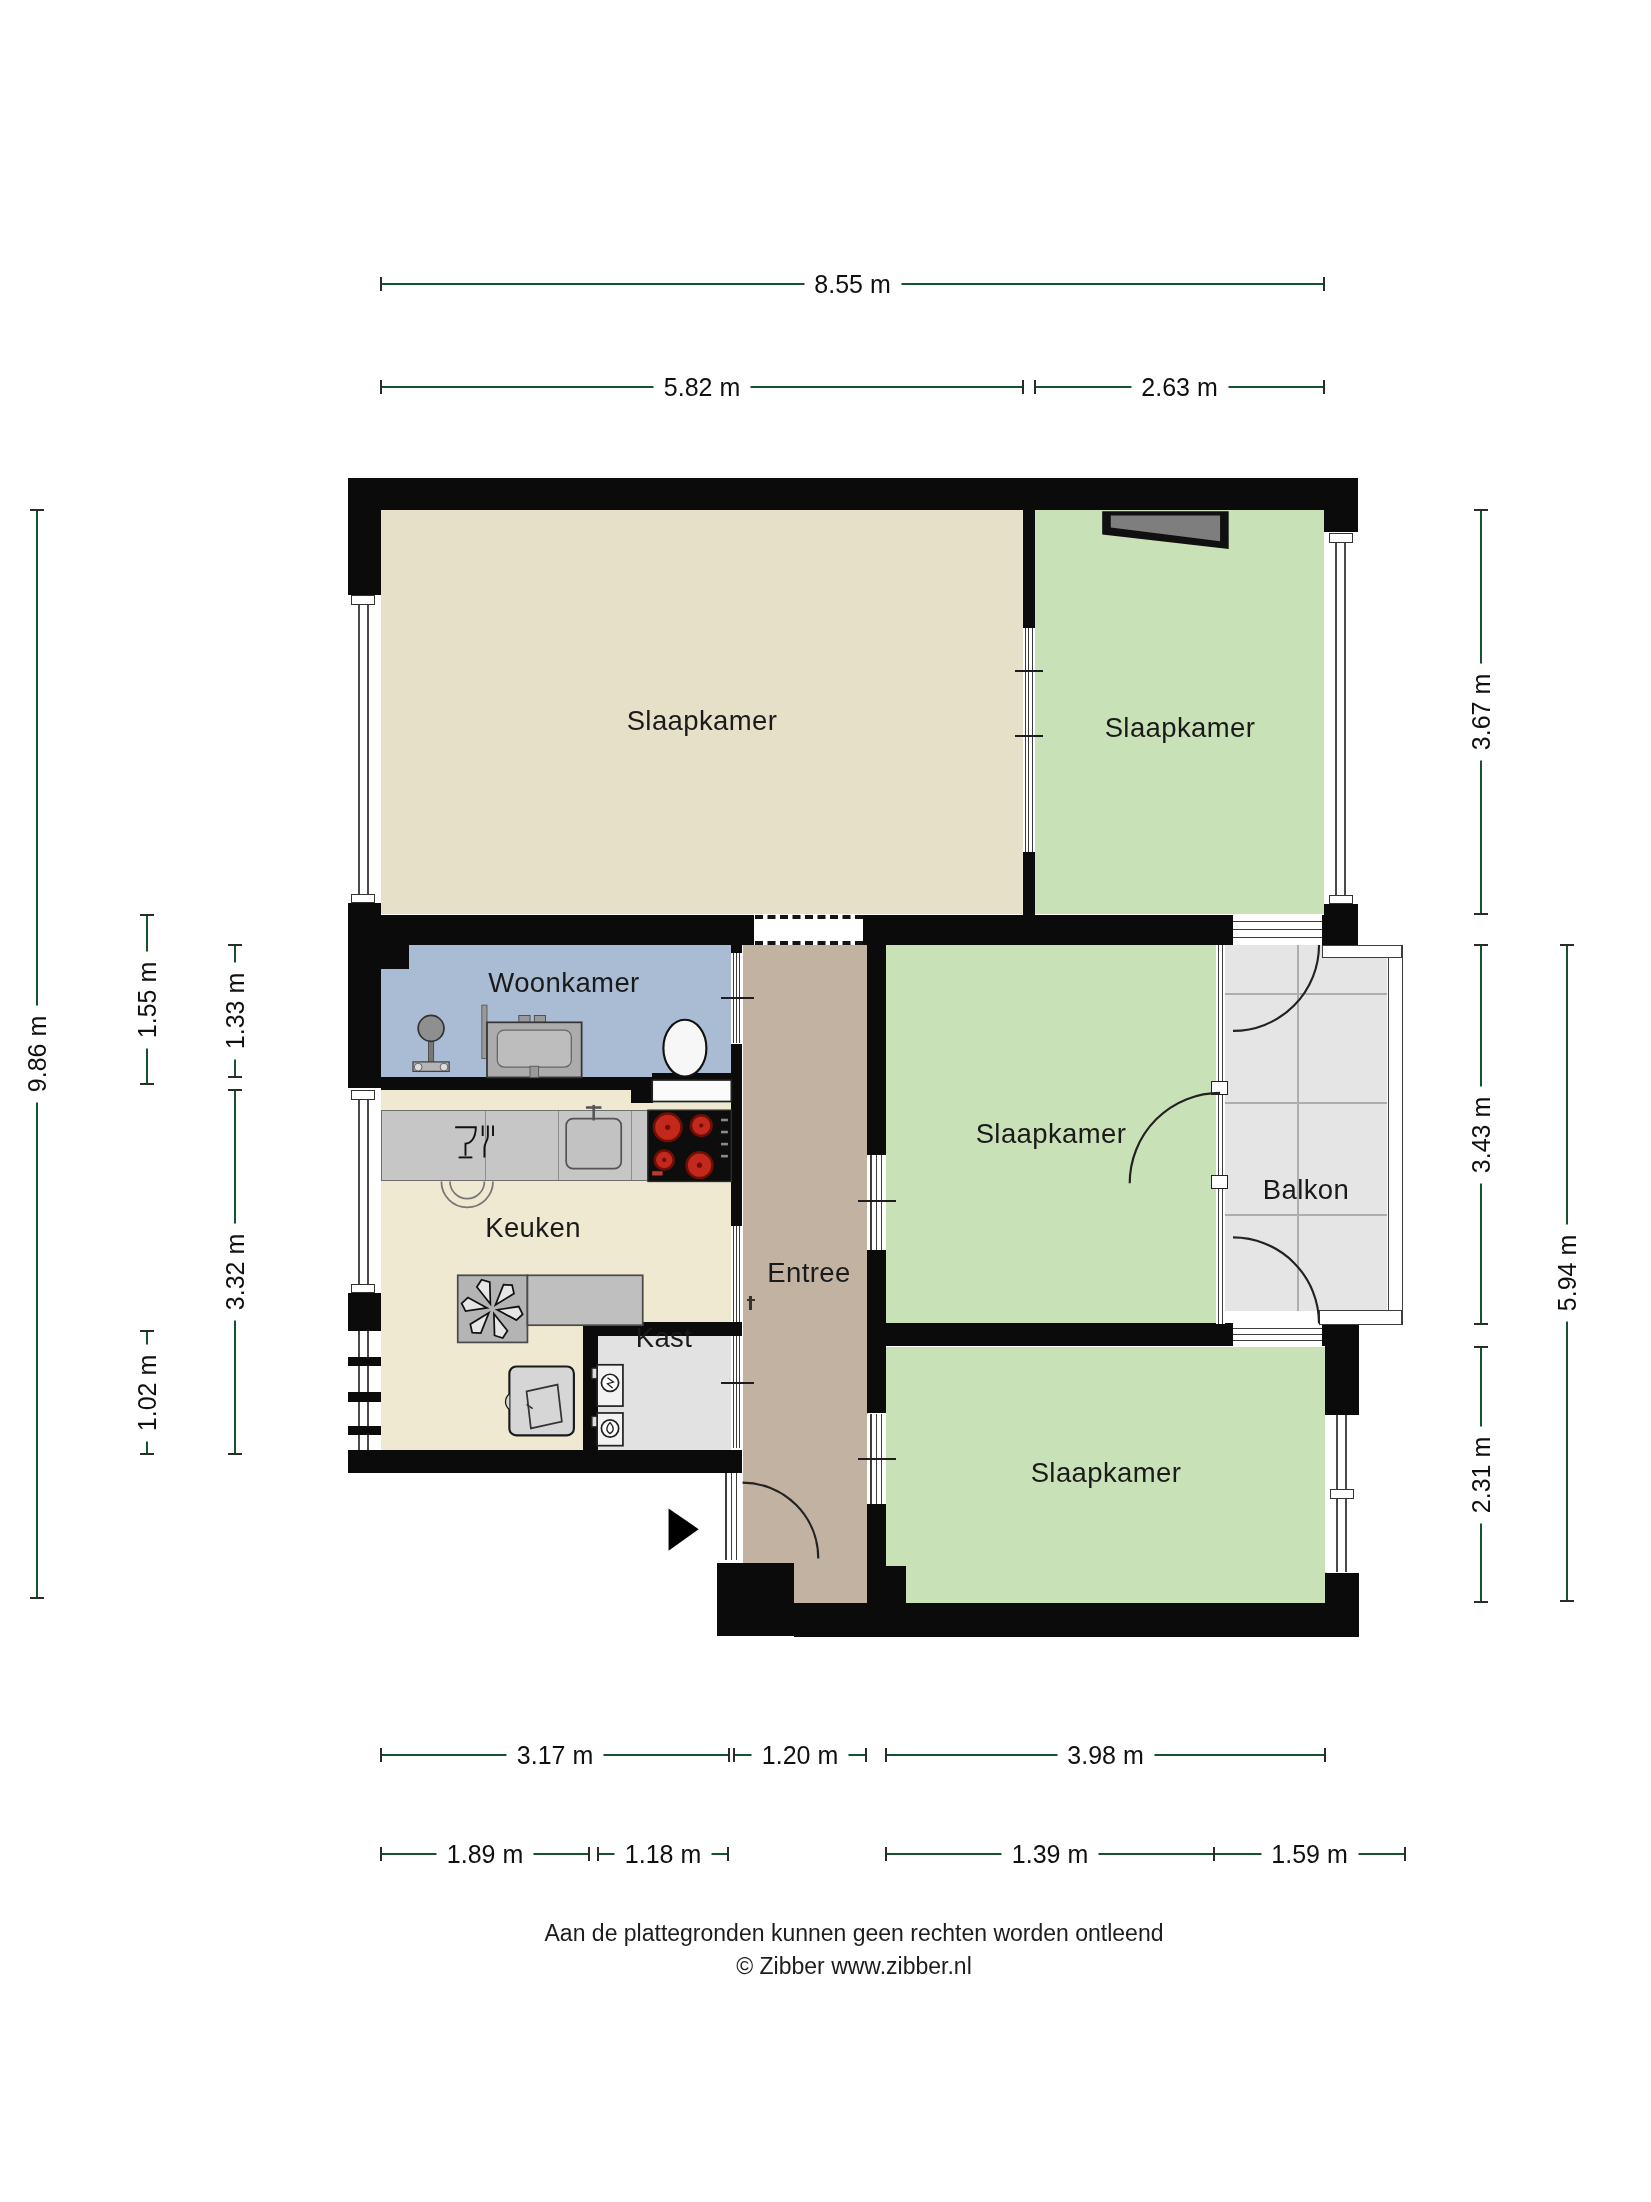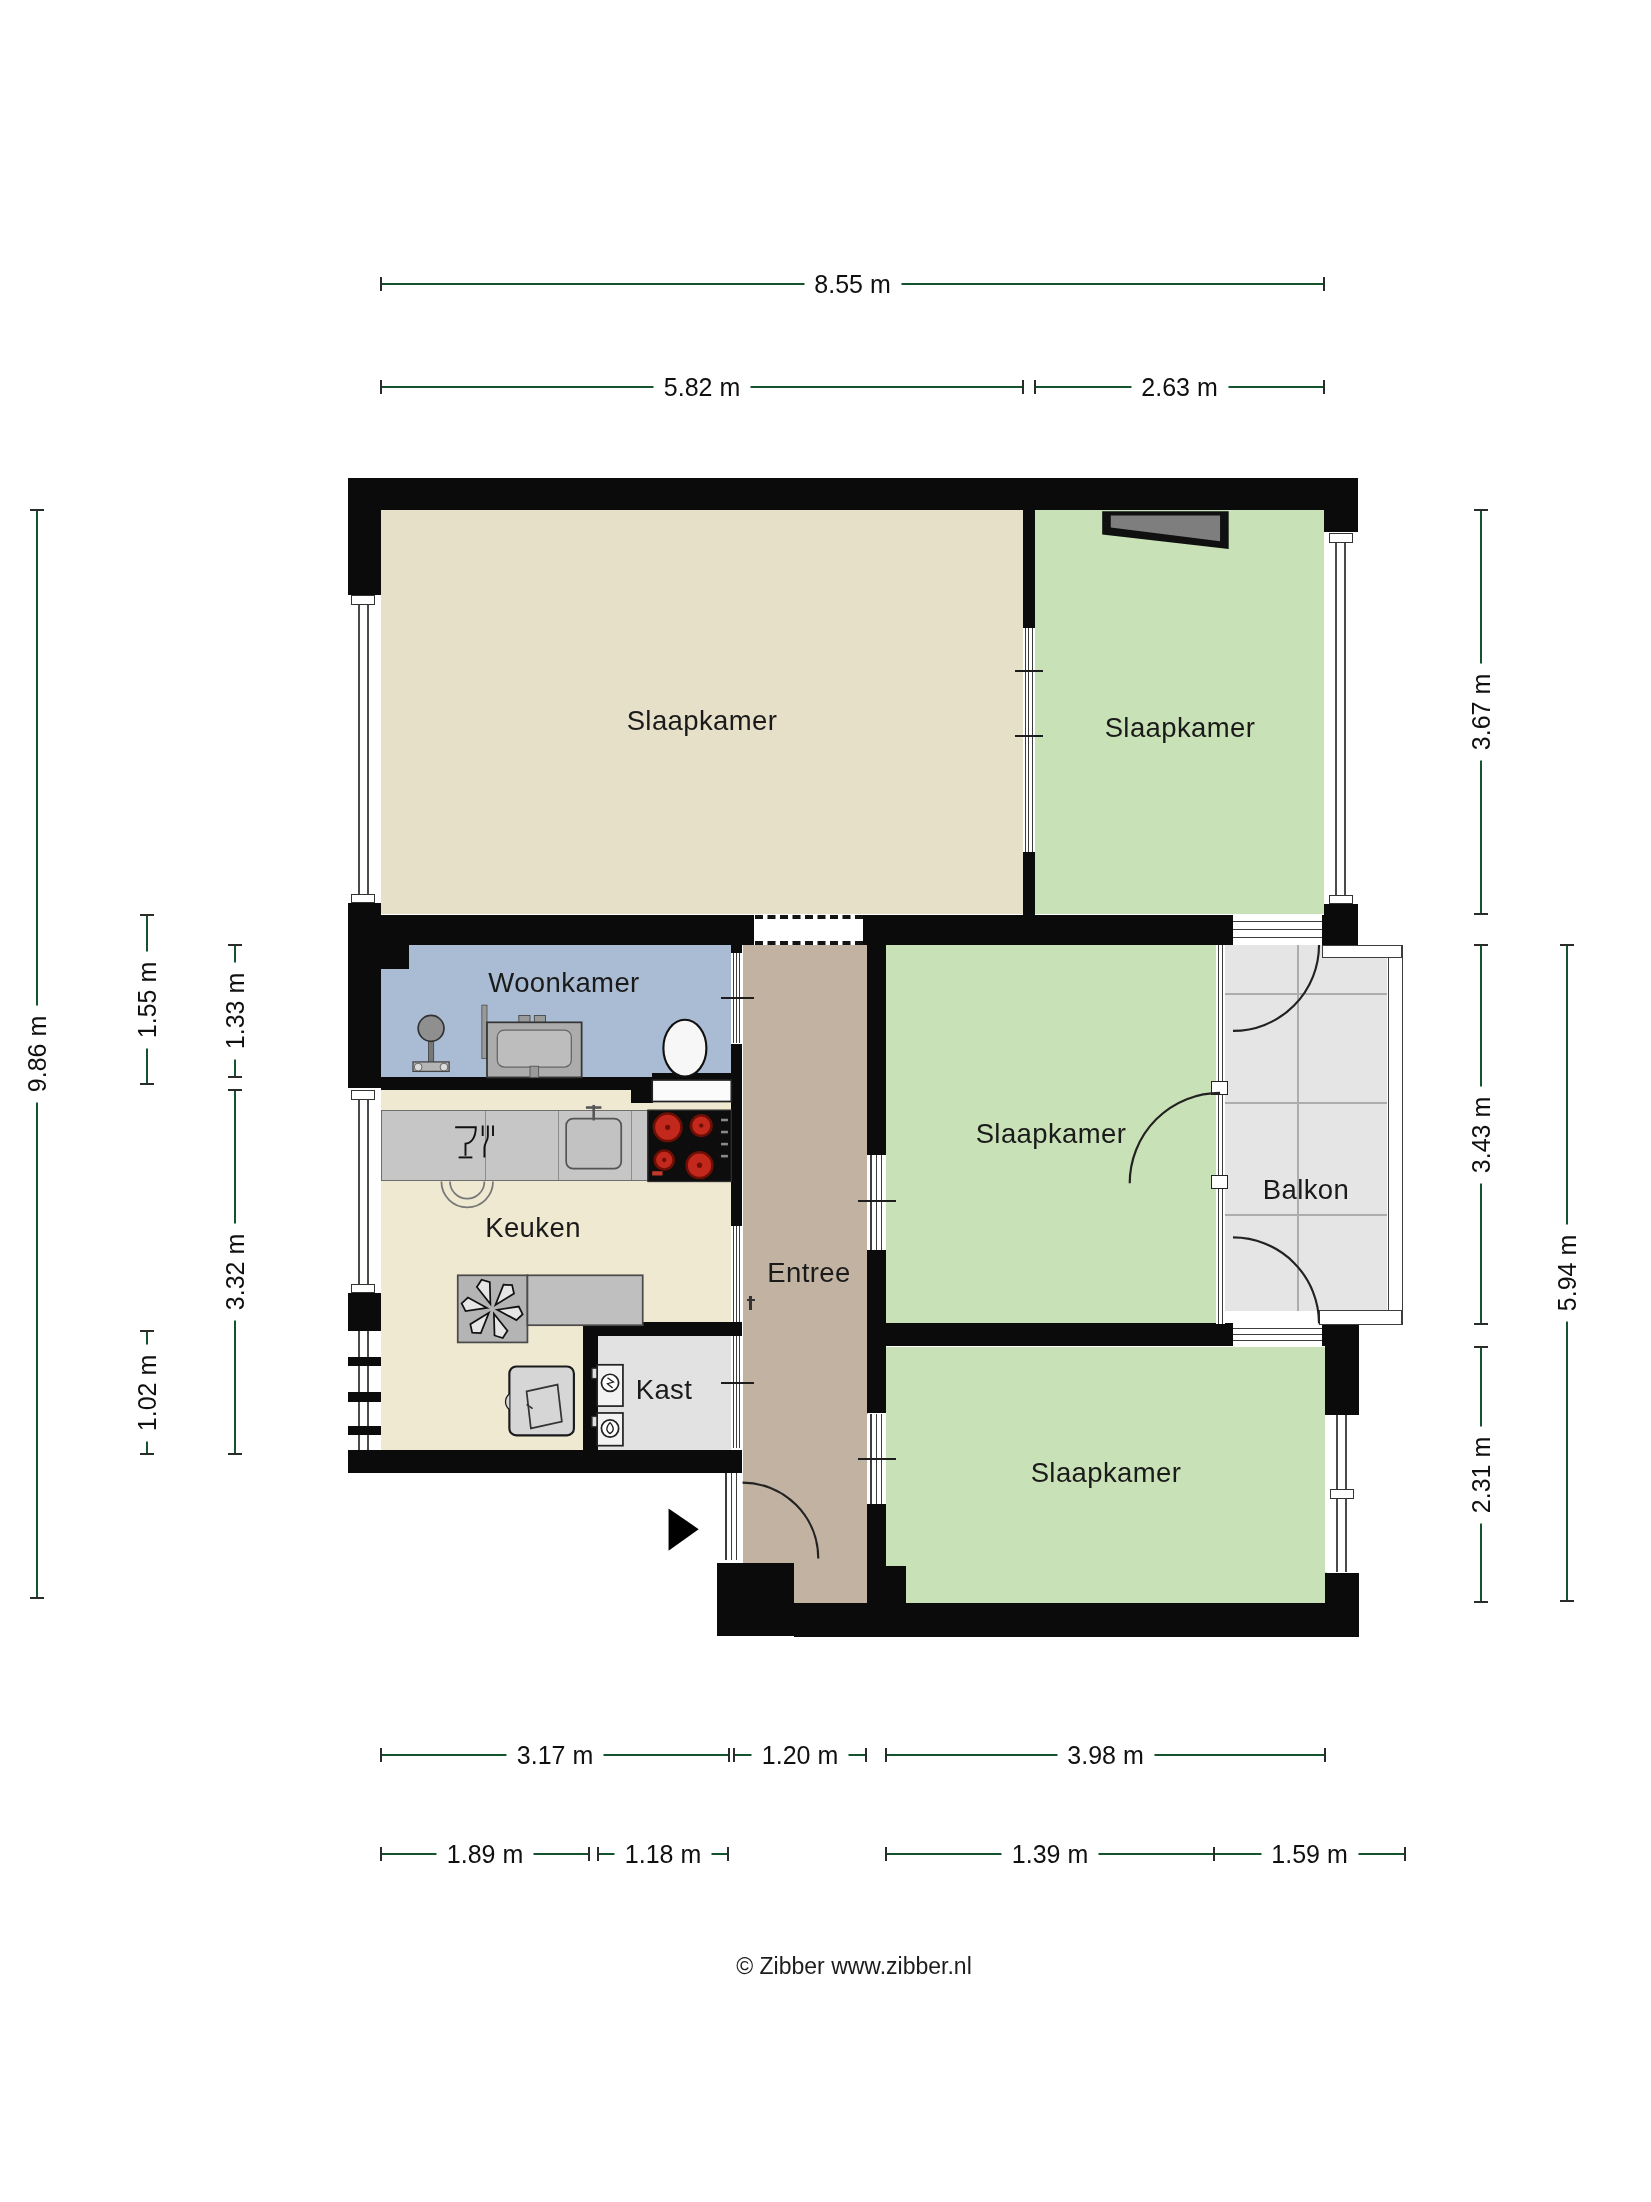--- a/index.html
+++ b/index.html
@@ -318,21 +318,21 @@
       <circle cx="709" cy="1660" r="10" fill="#fff" stroke="#222" stroke-width="2"></circle>
       <path d="M 709,1653 c 5,6 5,10 0,13 c -5,-3 -5,-7 0,-13" fill="none" stroke="#222" stroke-width="1.5"></path>
     </g>
   </svg>
 
   <div class="rlabel" style="left:702px;top:721px;">Slaapkamer</div>
   <div class="rlabel" style="left:1180px;top:728px;">Slaapkamer</div>
   <div class="rlabel" style="left:564px;top:983px;">Woonkamer</div>
   <div class="rlabel" style="left:533px;top:1228px;">Keuken</div>
   <div class="rlabel" style="left:809px;top:1273px;">Entree</div>
-  <div class="rlabel" style="left:664px;top:1390px;">Kast</div>
+  <div class="rlabel" style="left:664px;top:1338px;">Kast</div>
   <div class="rlabel" style="left:1051px;top:1134px;">Slaapkamer</div>
   <div class="rlabel" style="left:1306px;top:1190px;">Balkon</div>
   <div class="rlabel" style="left:1106px;top:1473px;">Slaapkamer</div>
 
   <div class="dim h" style="left:381px;top:283px;width:943px;">
     <span class="tk l"></span>
       <span class="tk r"></span>
     <span class="dlabel">8.55 m</span>
   </div>
   <div class="dim h" style="left:381px;top:386px;width:642px;">
@@ -423,16 +423,17 @@
     <span class="tk l"></span>
       <span class="tk r"></span>
     <span class="dlabel">1.39 m</span>
   </div>
   <div class="dim h" style="left:1214px;top:1853px;width:191px;">
     <span class="tk l"></span>
       <span class="tk r"></span>
     <span class="dlabel">1.59 m</span>
   </div>
 
+  <div class="footer" style="top:1920px;">Aan de plattegronden kunnen geen rechten worden ontleend</div>
   <div class="footer" style="top:1953px;">© Zibber www.zibber.nl</div>
 
 </div>
 
 
 </body></html>

